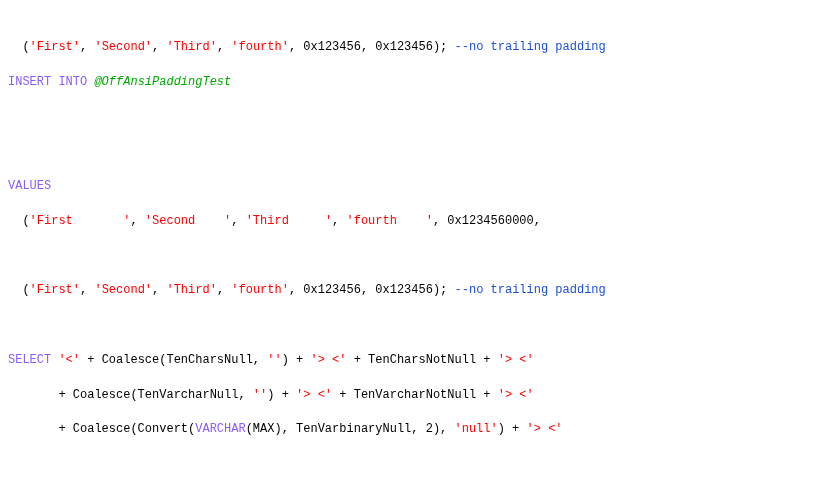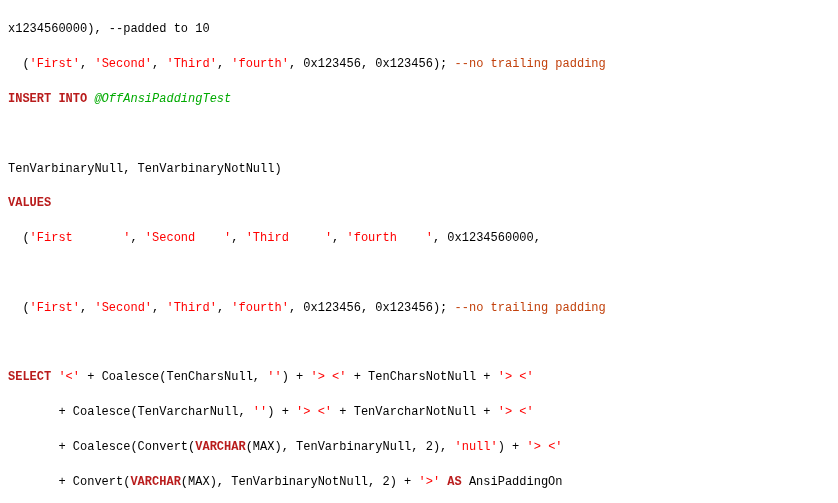--- a/index.html
+++ b/index.html
@@ -14,42 +14,41 @@
       line-height: 1.45;
       color: #000000;
       overflow: auto;
     }
     .code-container {
       padding: 4px 8px;
       white-space: pre;
       width: 838px;
       min-height: 503px;
     }
-    .kw { color: #b91c1c; font-weight: bold; }
+    .kw { color: #8b5cf6; }
     .str { color: #ff0000; }
-    .cm { color: #c2410c; }
+    .cm { color: #1d4ed8; }
   </style>
 </head>
 <body>
 
 <div class="code-container">
-<span>x1234560000), --padded to 10</span>
 <br><span>  (<span class="str">'First'</span>, <span class="str">'Second'</span>, <span class="str">'Third'</span>, <span class="str">'fourth'</span>, 0x123456, 0x123456); <span class="cm">--no trailing padding</span></span>
 <br><span><span class="kw">INSERT INTO</span> <span style="color:#00aa00;font-style:italic;">@OffAnsiPaddingTest</span></span>
 <br>
-<br><span>TenVarbinaryNull, TenVarbinaryNotNull)</span>
+<br>
 <br><span><span class="kw">VALUES</span></span>
 <br><span>  (<span class="str">'First       '</span>, <span class="str">'Second    '</span>, <span class="str">'Third     '</span>, <span class="str">'fourth    '</span>, 0x1234560000,</span>
 <br>
 <br><span>  (<span class="str">'First'</span>, <span class="str">'Second'</span>, <span class="str">'Third'</span>, <span class="str">'fourth'</span>, 0x123456, 0x123456); <span class="cm">--no trailing padding</span></span>
 <br>
 <br><span><span class="kw">SELECT</span> <span class="str">'&lt;'</span> + Coalesce(TenCharsNull, <span class="str">''</span>) + <span class="str">'&gt; &lt;'</span> + TenCharsNotNull + <span class="str">'&gt; &lt;'</span></span>
 <br><span>       + Coalesce(TenVarcharNull, <span class="str">''</span>) + <span class="str">'&gt; &lt;'</span> + TenVarcharNotNull + <span class="str">'&gt; &lt;'</span></span>
 <br><span>       + Coalesce(Convert(<span class="kw">VARCHAR</span>(MAX), TenVarbinaryNull, 2), <span class="str">'null'</span>) + <span class="str">'&gt; &lt;'</span></span>
-<br><span>       + Convert(<span class="kw">VARCHAR</span>(MAX), TenVarbinaryNotNull, 2) + <span class="str">'&gt;'</span> <span class="kw">AS</span> AnsiPaddingOn</span>
+<br>
 <br>
 <br>
 <br>
 <br>
 <br>
 <br>
 <br>
 <br>
 <br>
 <br>

